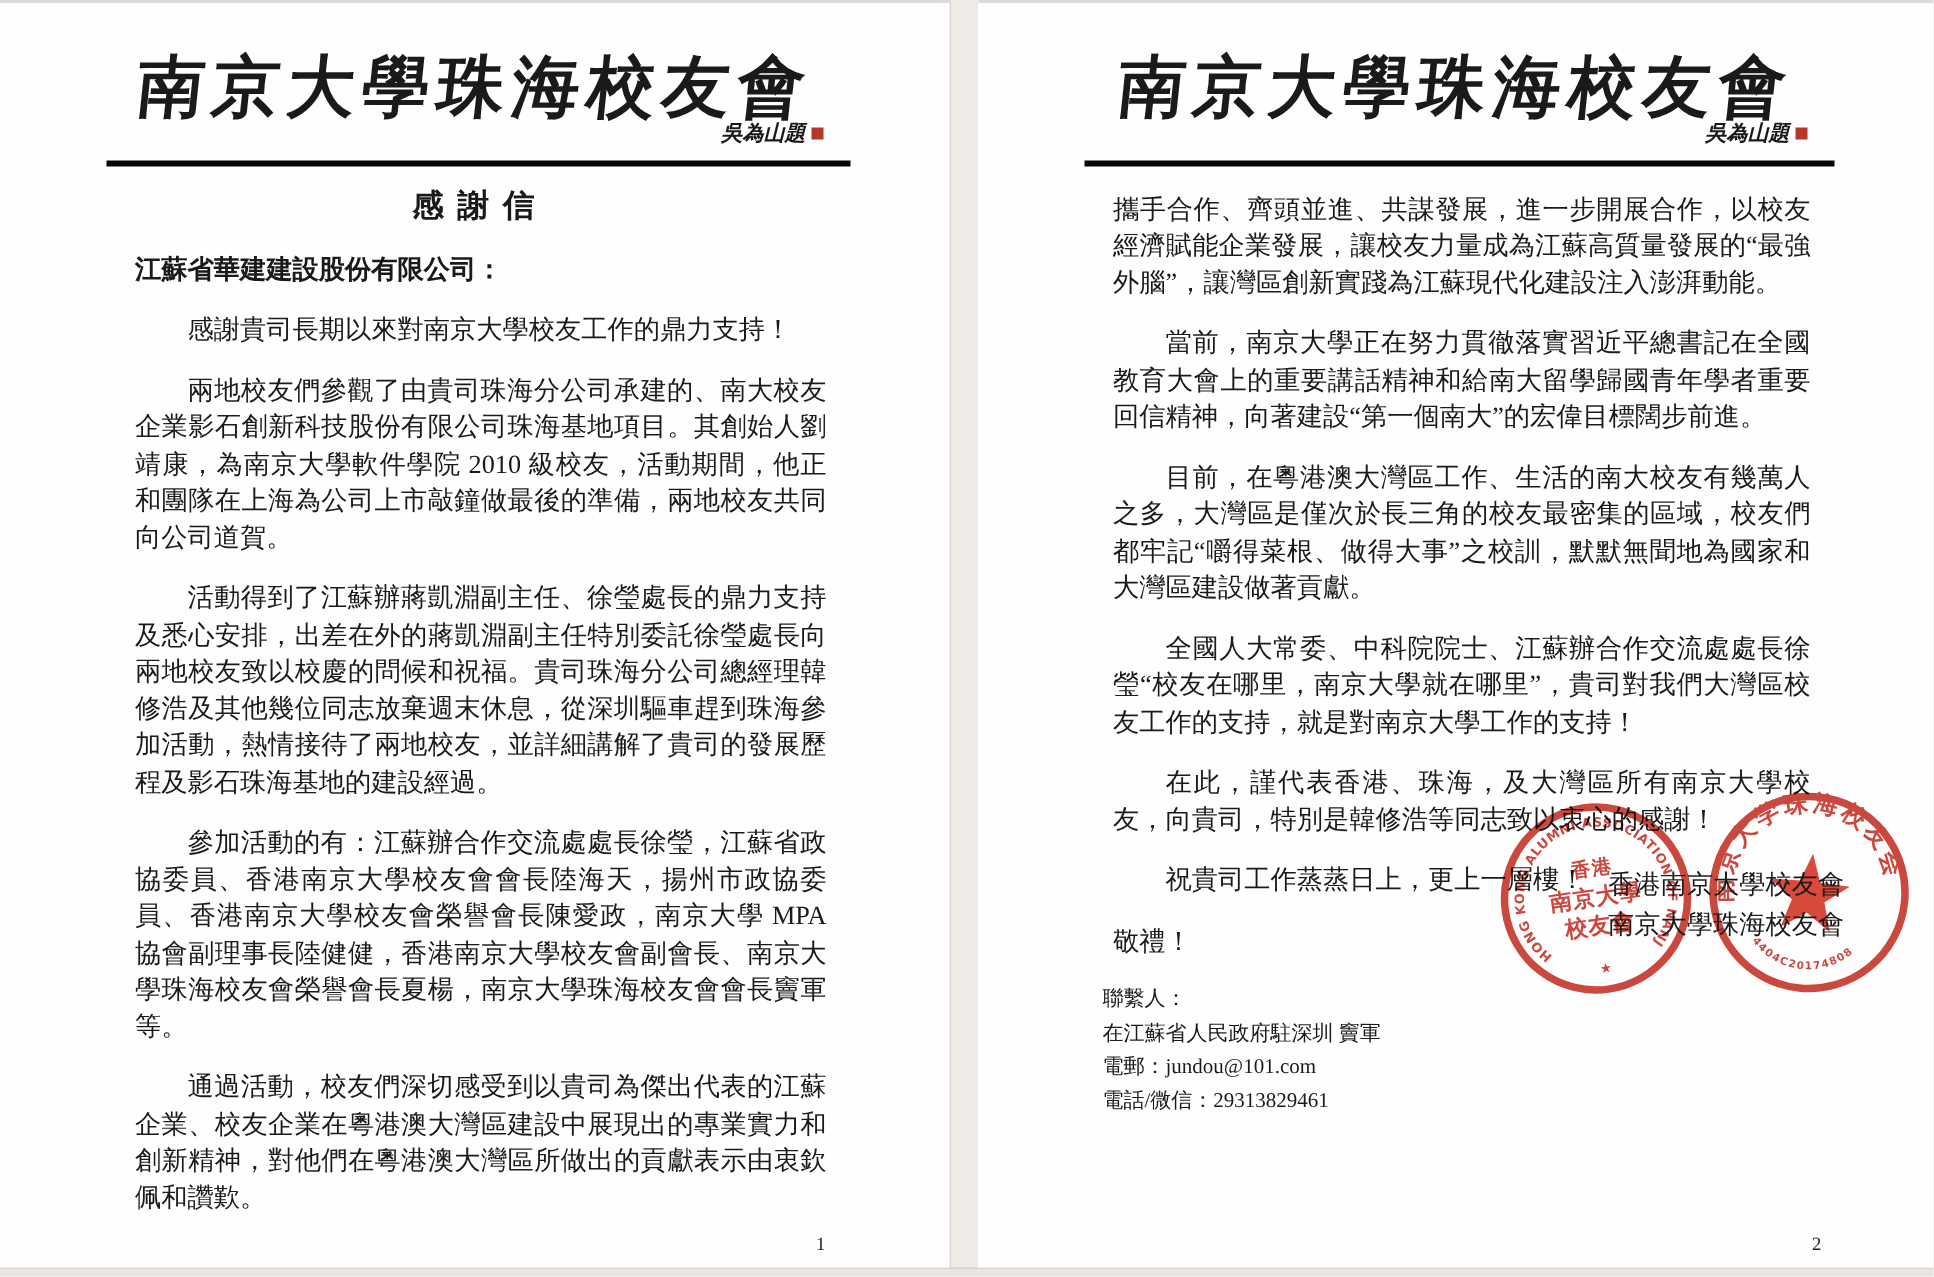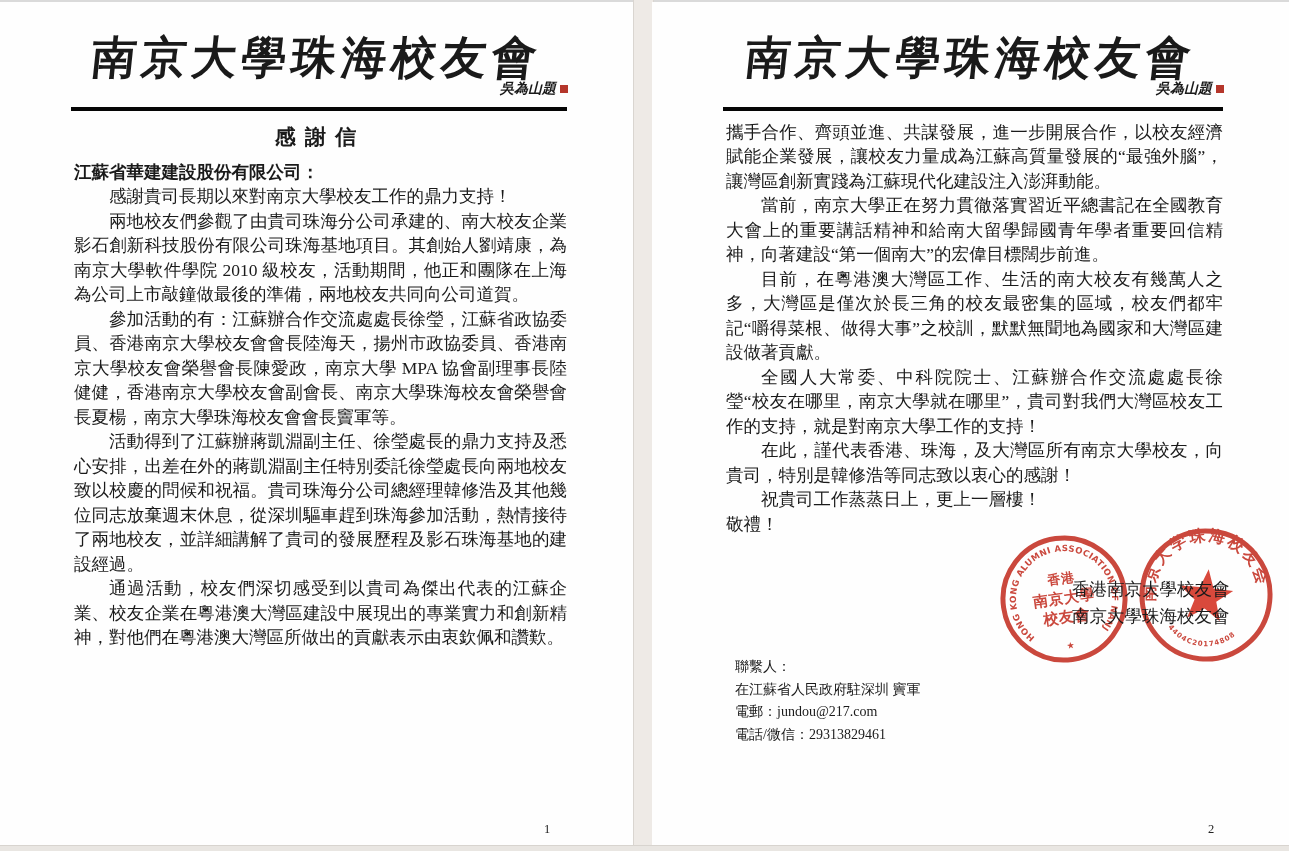--- a/index.html
+++ b/index.html
@@ -9,30 +9,30 @@
   .edge-bottom{position:absolute;left:0;top:845px;width:1289px;height:6px;background:#e9e6e2;border-top:1px solid #d8d4cf;}
   .page-gap{position:absolute;left:633px;top:0;width:19px;height:851px;background:#eeeae6;
             border-left:1px solid #d9d5d0;border-right:1px solid #d9d5d0;}
   .page{position:absolute;top:2px;height:843px;background:#fefefe;}
   .page1{left:0;width:633px;}
   .page2{left:652px;width:637px;}
 
   .header{position:relative;padding-top:32px;}
   .calli{text-align:center;font-size:45px;font-weight:900;letter-spacing:5px;
          transform:skewX(-6deg);line-height:1.1;white-space:nowrap;}
-  .calli-sig-row{text-align:right;padding-right:65px;font-size:14px;font-weight:bold;
+  .calli-sig-row{text-align:right;padding-right:84px;font-size:14px;font-weight:bold;
                  font-style:italic;margin-top:-4px;height:20px;}
   .sig-seal{display:inline-block;width:8px;height:8px;background:#b5362b;margin-left:4px;vertical-align:middle;}
   .rule{height:4px;background:#050505;margin:7px 66px 0 71px;}
 
   .doc-title{text-align:center;font-size:21px;font-weight:bold;margin-top:12px;letter-spacing:2px;}
 
   .body-text{margin:9px 66px 0 74px;font-size:17.5px;line-height:24.5px;text-align:justify;
              text-justify:inter-ideograph;}
-  .body-text p{margin:0;text-indent:2em;}
+  .body-text p{margin:16px;text-indent:2em;}
   .body-text p.recipient{font-weight:bold;text-indent:0;}
   .body-text p.no-indent{text-indent:0;}
 
   .page-num{position:absolute;top:820px;font-size:12.5px;color:#222;}
   .page1 .page-num{left:544px;}
   .page2 .page-num{left:556px;}
 
   .seal{position:absolute;mix-blend-mode:multiply;opacity:.92;}
   .seal-hk{left:346px;top:531px;width:132px;height:132px;transform:rotate(-8deg);}
   .seal-zh{left:484px;top:523px;width:140px;height:140px;transform:rotate(6deg);}
@@ -67,22 +67,22 @@
       <div class="calli-sig-row">
         <span>吳為山題</span><span class="sig-seal"></span>
       </div>
       <div class="rule"></div>
     </div>
     <div class="doc-title">感 謝 信</div>
     <div class="body-text">
       <p class="recipient">江蘇省華建建設股份有限公司：</p>
       <p>感謝貴司長期以來對南京大學校友工作的鼎力支持！</p>
       <p>兩地校友們參觀了由貴司珠海分公司承建的、南大校友企業影石創新科技股份有限公司珠海基地項目。其創始人劉靖康，為南京大學軟件學院 2010 級校友，活動期間，他正和團隊在上海為公司上市敲鐘做最後的準備，兩地校友共同向公司道賀。</p>
+      <p>活動得到了江蘇辦蔣凱淵副主任、徐瑩處長的鼎力支持及悉心安排，出差在外的蔣凱淵副主任特別委託徐瑩處長向兩地校友致以校慶的問候和祝福。貴司珠海分公司總經理韓修浩及其他幾位同志放棄週末休息，從深圳驅車趕到珠海參加活動，熱情接待了兩地校友，並詳細講解了貴司的發展歷程及影石珠海基地的建設經過。</p>
       <p>參加活動的有：江蘇辦合作交流處處長徐瑩，江蘇省政協委員、香港南京大學校友會會長陸海天，揚州市政協委員、香港南京大學校友會榮譽會長陳愛政，南京大學 MPA 協會副理事長陸健健，香港南京大學校友會副會長、南京大學珠海校友會榮譽會長夏楊，南京大學珠海校友會會長竇軍等。</p>
-      <p>活動得到了江蘇辦蔣凱淵副主任、徐瑩處長的鼎力支持及悉心安排，出差在外的蔣凱淵副主任特別委託徐瑩處長向兩地校友致以校慶的問候和祝福。貴司珠海分公司總經理韓修浩及其他幾位同志放棄週末休息，從深圳驅車趕到珠海參加活動，熱情接待了兩地校友，並詳細講解了貴司的發展歷程及影石珠海基地的建設經過。</p>
       <p>通過活動，校友們深切感受到以貴司為傑出代表的江蘇企業、校友企業在粵港澳大灣區建設中展現出的專業實力和創新精神，對他們在粵港澳大灣區所做出的貢獻表示由衷欽佩和讚歎。</p>
     </div>
     <div class="page-num">1</div>
   </div>
 
   <div class="page page2">
     <div class="header">
       <div class="calli">南京大學珠海校友會</div>
       <div class="calli-sig-row">
         <span>吳為山題</span><span class="sig-seal"></span>
@@ -129,19 +129,19 @@
     </svg>
 
     <div class="signature-block">
       <div>香港南京大學校友會</div>
       <div>南京大學珠海校友會</div>
     </div>
 
     <div class="contact-block">
       <div>聯繫人：</div>
       <div>在江蘇省人民政府駐深圳  竇軍</div>
-      <div>電郵：jundou@217.com</div>
+      <div>電郵：jundou@101.com</div>
       <div>電話/微信：29313829461</div>
     </div>
 
     <div class="page-num">2</div>
   </div>
 </div>
 
 </body></html>

